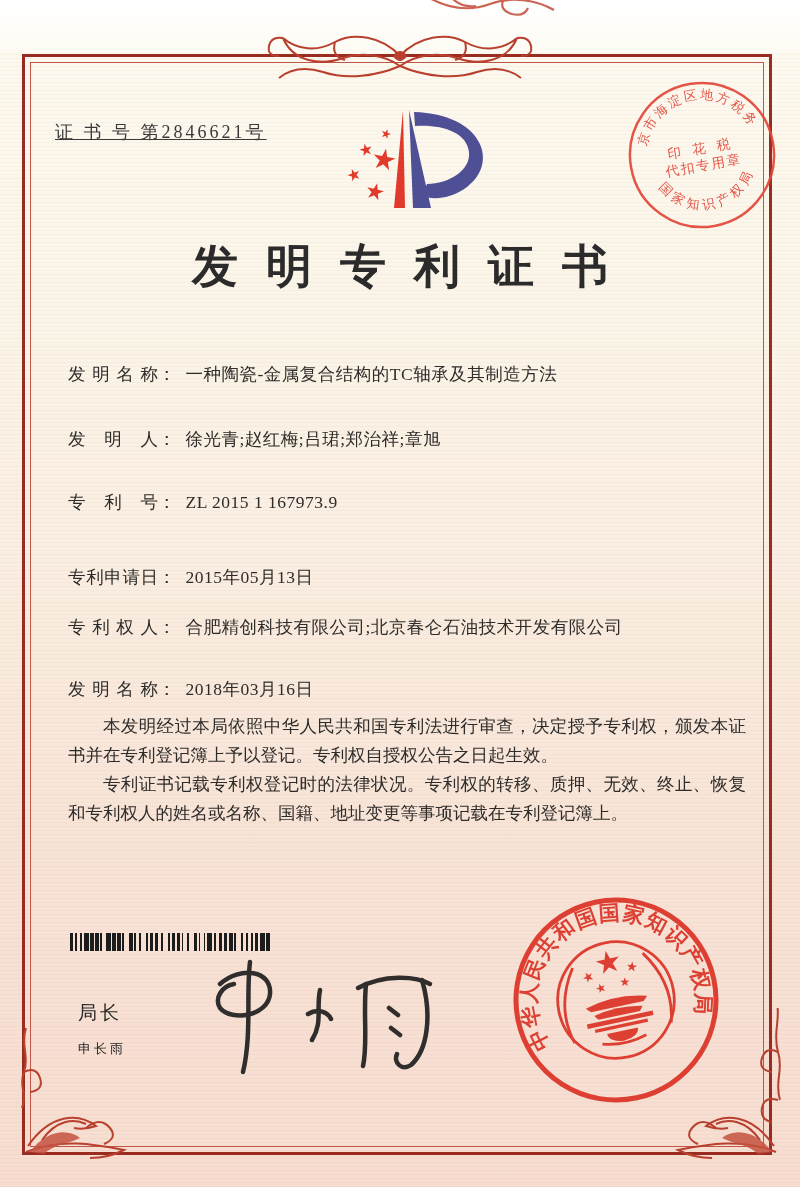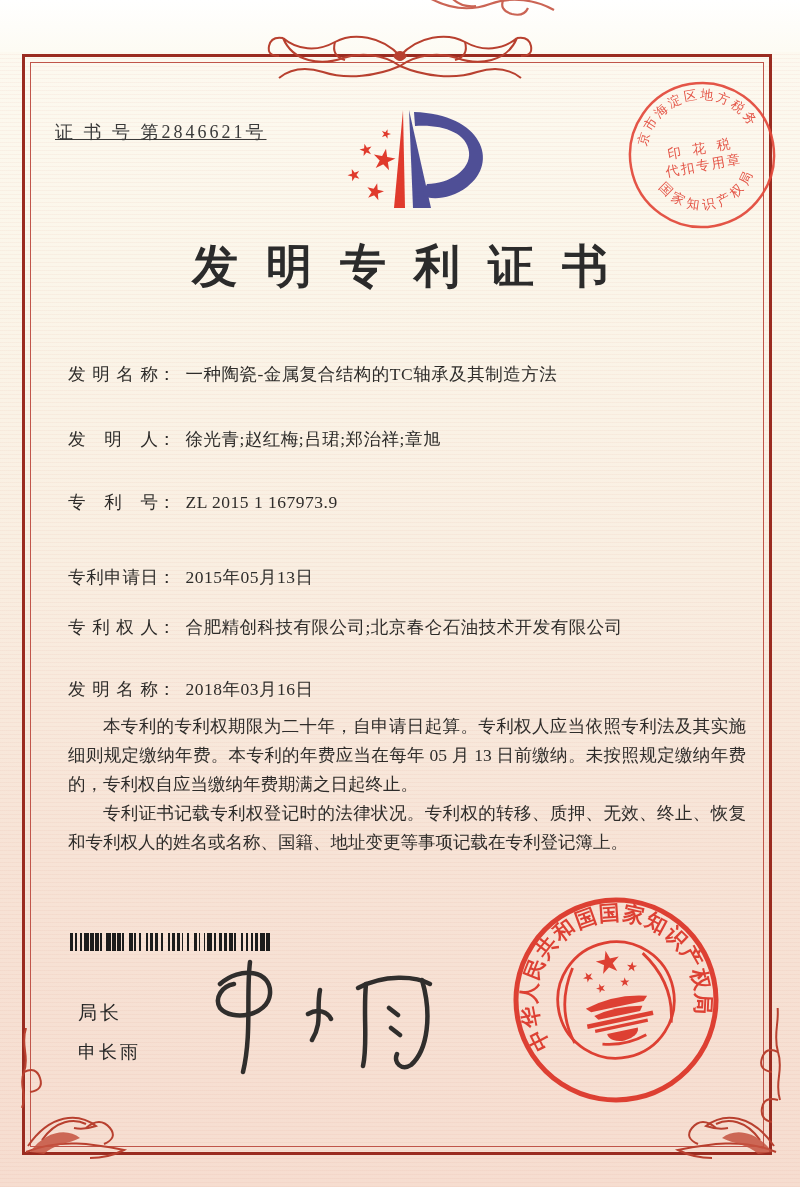--- a/index.html
+++ b/index.html
@@ -27,21 +27,21 @@
   .flabel{display:inline-block;width:90px;text-align:justify;text-align-last:justify;
     vertical-align:top;}
   .fcolon{display:inline-block;margin-right:10px;}
   .fvalue{letter-spacing:0.5px;}
   .paras{left:68px;top:712px;width:678px;font-size:17.5px;line-height:29px;
     text-align:justify;}
   .paras p{margin:0;text-indent:2em;}
   .barcode{left:70px;top:933px;width:224px;height:18px;font-size:0;overflow:hidden;}
   .signer-title{left:78px;top:1000px;font-size:19px;letter-spacing:3px;
     font-family:"Liberation Sans","DejaVu Sans",sans-serif;color:#262626;}
-  .signer-name{left:78px;top:1040px;font-size:18px;letter-spacing:3px;
+  .signer-name{left:78px;top:1040px;font-size:13px;letter-spacing:3px;
     font-family:Liberation Sans, sans-serif;color:#262626;}
   .issue-date{left:500px;top:1063px;font-size:19px;letter-spacing:2px;color:#232323;z-index:6;}
   .seal-svg{overflow:visible;}
   .sig{left:180px;top:952px;z-index:5;}
 </style>
 </head>
 <body>
 
 <div class="page">
 
@@ -154,21 +154,21 @@
     <span class="flabel">专利申请日</span><span class="fcolon">：</span><span class="fvalue">2015年05月13日</span>
   </div>
   <div class="abs frow" style="top:615px">
     <span class="flabel">专利权人</span><span class="fcolon">：</span><span class="fvalue">合肥精创科技有限公司;北京春仑石油技术开发有限公司</span>
   </div>
   <div class="abs frow" style="top:677px">
     <span class="flabel">发明名称</span><span class="fcolon">：</span><span class="fvalue">2018年03月16日</span>
   </div>
 
   <div class="abs paras">
-    <p>本专利的专利权期限为二十年，自申请日起算。专利权人应当依照专利法及其实施细则规定缴纳年费。本专利的年费应当在每年 05 月 13 日前缴纳。未按照规定缴纳年费的，专利权自应当缴纳年费期满之日起终止。</p>
+    <p>本发明经过本局依照中华人民共和国专利法进行审查，决定授予专利权，颁发本证书并在专利登记簿上予以登记。专利权自授权公告之日起生效。</p>
     <p>专利证书记载专利权登记时的法律状况。专利权的转移、质押、无效、终止、恢复和专利权人的姓名或名称、国籍、地址变更等事项记载在专利登记簿上。</p>
   </div>
 
   <div class="abs barcode"><span style="display: inline-block; height: 100%; width: 3.4px; background: rgb(28, 28, 28);"></span><span style="display: inline-block; height: 100%; width: 1.7px; background: transparent;"></span><span style="display: inline-block; height: 100%; width: 1.7px; background: rgb(28, 28, 28);"></span><span style="display: inline-block; height: 100%; width: 3.4px; background: transparent;"></span><span style="display: inline-block; height: 100%; width: 1.7px; background: rgb(28, 28, 28);"></span><span style="display: inline-block; height: 100%; width: 1.7px; background: transparent;"></span><span style="display: inline-block; height: 100%; width: 5.1px; background: rgb(28, 28, 28);"></span><span style="display: inline-block; height: 100%; width: 1.7px; background: transparent;"></span><span style="display: inline-block; height: 100%; width: 3.4px; background: rgb(28, 28, 28);"></span><span style="display: inline-block; height: 100%; width: 1.7px; background: transparent;"></span><span style="display: inline-block; height: 100%; width: 3.4px; background: rgb(28, 28, 28);"></span><span style="display: inline-block; height: 100%; width: 1.7px; background: transparent;"></span><span style="display: inline-block; height: 100%; width: 1.7px; background: rgb(28, 28, 28);"></span><span style="display: inline-block; height: 100%; width: 3.4px; background: transparent;"></span><span style="display: inline-block; height: 100%; width: 5.1px; background: rgb(28, 28, 28);"></span><span style="display: inline-block; height: 100%; width: 1.7px; background: transparent;"></span><span style="display: inline-block; height: 100%; width: 3.4px; background: rgb(28, 28, 28);"></span><span style="display: inline-block; height: 100%; width: 1.7px; background: transparent;"></span><span style="display: inline-block; height: 100%; width: 3.4px; background: rgb(28, 28, 28);"></span><span style="display: inline-block; height: 100%; width: 1.7px; background: transparent;"></span><span style="display: inline-block; height: 100%; width: 1.7px; background: rgb(28, 28, 28);"></span><span style="display: inline-block; height: 100%; width: 5.1px; background: transparent;"></span><span style="display: inline-block; height: 100%; width: 3.4px; background: rgb(28, 28, 28);"></span><span style="display: inline-block; height: 100%; width: 1.7px; background: transparent;"></span><span style="display: inline-block; height: 100%; width: 1.7px; background: rgb(28, 28, 28);"></span><span style="display: inline-block; height: 100%; width: 3.4px; background: transparent;"></span><span style="display: inline-block; height: 100%; width: 1.7px; background: rgb(28, 28, 28);"></span><span style="display: inline-block; height: 100%; width: 5.1px; background: transparent;"></span><span style="display: inline-block; height: 100%; width: 1.7px; background: rgb(28, 28, 28);"></span><span style="display: inline-block; height: 100%; width: 1.7px; background: transparent;"></span><span style="display: inline-block; height: 100%; width: 3.4px; background: rgb(28, 28, 28);"></span><span style="display: inline-block; height: 100%; width: 1.7px; background: transparent;"></span><span style="display: inline-block; height: 100%; width: 3.4px; background: rgb(28, 28, 28);"></span><span style="display: inline-block; height: 100%; width: 3.4px; background: transparent;"></span><span style="display: inline-block; height: 100%; width: 1.7px; background: rgb(28, 28, 28);"></span><span style="display: inline-block; height: 100%; width: 5.1px; background: transparent;"></span><span style="display: inline-block; height: 100%; width: 1.7px; background: rgb(28, 28, 28);"></span><span style="display: inline-block; height: 100%; width: 1.7px; background: transparent;"></span><span style="display: inline-block; height: 100%; width: 3.4px; background: rgb(28, 28, 28);"></span><span style="display: inline-block; height: 100%; width: 1.7px; background: transparent;"></span><span style="display: inline-block; height: 100%; width: 3.4px; background: rgb(28, 28, 28);"></span><span style="display: inline-block; height: 100%; width: 1.7px; background: transparent;"></span><span style="display: inline-block; height: 100%; width: 1.7px; background: rgb(28, 28, 28);"></span><span style="display: inline-block; height: 100%; width: 3.4px; background: transparent;"></span><span style="display: inline-block; height: 100%; width: 1.7px; background: rgb(28, 28, 28);"></span><span style="display: inline-block; height: 100%; width: 5.1px; background: transparent;"></span><span style="display: inline-block; height: 100%; width: 3.4px; background: rgb(28, 28, 28);"></span><span style="display: inline-block; height: 100%; width: 1.7px; background: transparent;"></span><span style="display: inline-block; height: 100%; width: 1.7px; background: rgb(28, 28, 28);"></span><span style="display: inline-block; height: 100%; width: 3.4px; background: transparent;"></span><span style="display: inline-block; height: 100%; width: 1.7px; background: rgb(28, 28, 28);"></span><span style="display: inline-block; height: 100%; width: 1.7px; background: transparent;"></span><span style="display: inline-block; height: 100%; width: 5.1px; background: rgb(28, 28, 28);"></span><span style="display: inline-block; height: 100%; width: 1.7px; background: transparent;"></span><span style="display: inline-block; height: 100%; width: 1.7px; background: rgb(28, 28, 28);"></span><span style="display: inline-block; height: 100%; width: 3.4px; background: transparent;"></span><span style="display: inline-block; height: 100%; width: 3.4px; background: rgb(28, 28, 28);"></span><span style="display: inline-block; height: 100%; width: 1.7px; background: transparent;"></span><span style="display: inline-block; height: 100%; width: 3.4px; background: rgb(28, 28, 28);"></span><span style="display: inline-block; height: 100%; width: 1.7px; background: transparent;"></span><span style="display: inline-block; height: 100%; width: 3.4px; background: rgb(28, 28, 28);"></span><span style="display: inline-block; height: 100%; width: 1.7px; background: transparent;"></span><span style="display: inline-block; height: 100%; width: 1.7px; background: rgb(28, 28, 28);"></span><span style="display: inline-block; height: 100%; width: 5.1px; background: transparent;"></span><span style="display: inline-block; height: 100%; width: 1.7px; background: rgb(28, 28, 28);"></span><span style="display: inline-block; height: 100%; width: 3.4px; background: transparent;"></span><span style="display: inline-block; height: 100%; width: 1.7px; background: rgb(28, 28, 28);"></span><span style="display: inline-block; height: 100%; width: 3.4px; background: transparent;"></span><span style="display: inline-block; height: 100%; width: 1.7px; background: rgb(28, 28, 28);"></span><span style="display: inline-block; height: 100%; width: 1.7px; background: transparent;"></span><span style="display: inline-block; height: 100%; width: 3.4px; background: rgb(28, 28, 28);"></span><span style="display: inline-block; height: 100%; width: 1.7px; background: transparent;"></span><span style="display: inline-block; height: 100%; width: 5.1px; background: rgb(28, 28, 28);"></span><span style="display: inline-block; height: 100%; width: 1.7px; background: transparent;"></span><span style="display: inline-block; height: 100%; width: 3.4px; background: rgb(28, 28, 28);"></span><span style="display: inline-block; height: 100%; width: 1.7px; background: transparent;"></span></div>
 
   <div class="abs signer-title">局长</div>
   <div class="abs signer-name">申长雨</div>
 
   <svg class="abs sig" width="260" height="125" viewBox="0 0 260 125">
     <g stroke="#1b1b1b" stroke-width="4.5" fill="none" stroke-linecap="round" opacity="0.9">

